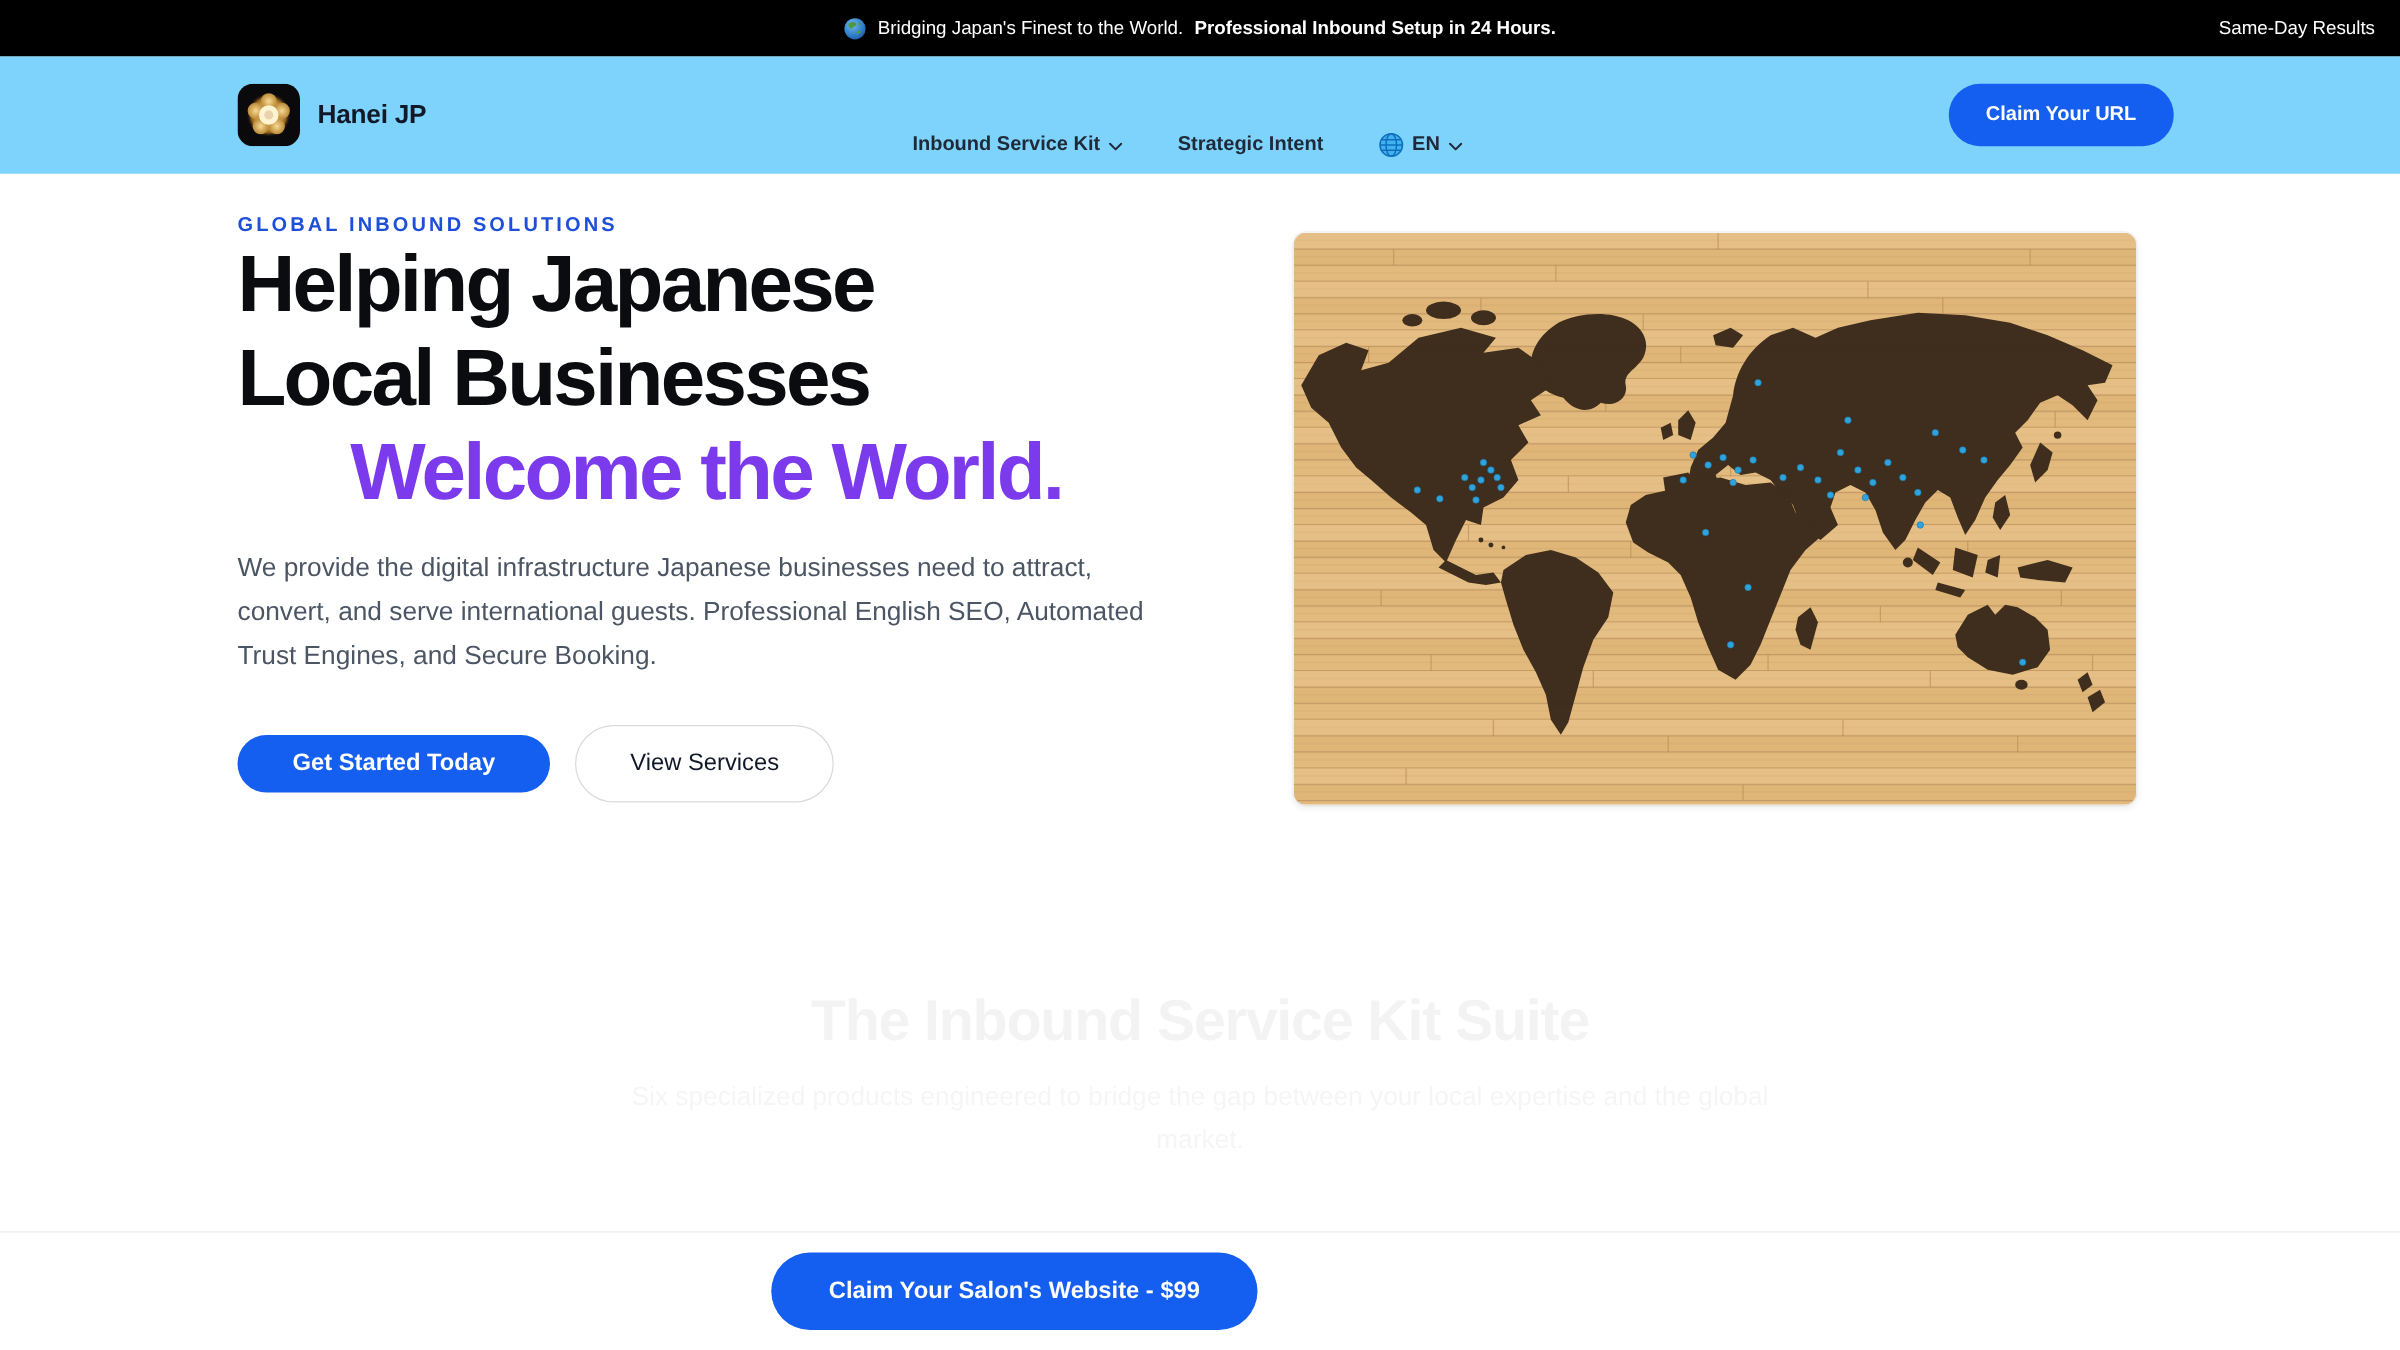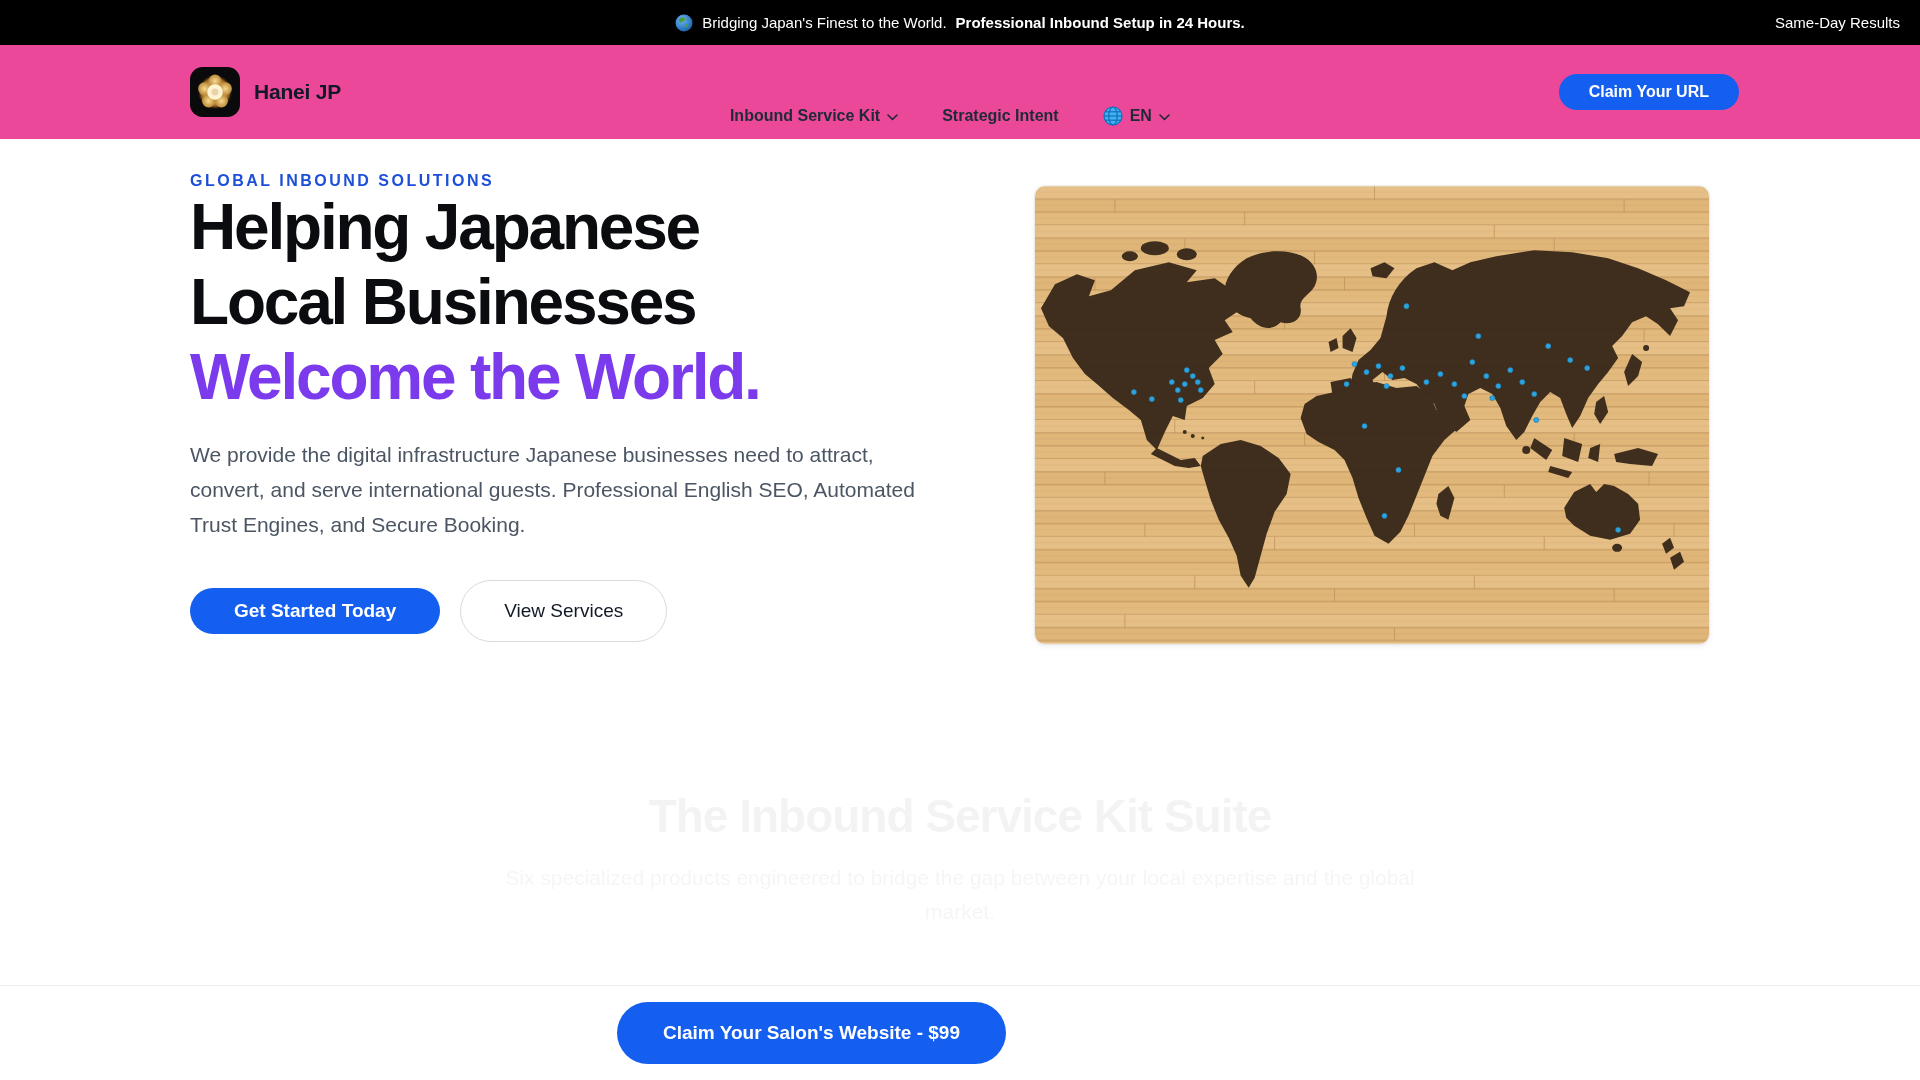--- a/index.html
+++ b/index.html
@@ -15,40 +15,40 @@
   
   .announce{position:relative;height:45px;background:var(--banner-black);
     display:flex;align-items:center;justify-content:center;color:#fff;font-size:15px;}
   .announce-center{display:flex;align-items:center;gap:9px;}
   .announce-regular{font-weight:400;}
   .announce-bold{font-weight:700;}
   .announce-right{position:absolute;right:20px;top:0;height:45px;display:flex;align-items:center;
     font-size:15px;font-weight:400;color:#fff;}
 
   
-  header{height:94px;display:flex;align-items:center;background:#ec4899;
+  header{height:94px;display:flex;align-items:center;background:#7dd3fc;
     padding-left:190px;padding-right:181px;}
   .brand{display:flex;align-items:center;gap:14px;}
   .brand-logo{width:50px;height:50px;display:block;}
   .brand-name{font-size:21px;font-weight:700;color:#111827;letter-spacing:-0.2px;}
   nav{flex:1;display:flex;align-items:center;justify-content:center;gap:44px;}
   .nav-item{display:flex;align-items:center;gap:7px;font-size:16px;font-weight:600;
     color:#1F2937;cursor:pointer;white-space:nowrap;margin-top:48px;}
   .chev{display:block;margin-top:2px;}
   .pill{display:inline-flex;align-items:center;justify-content:center;border:none;cursor:pointer;
     border-radius:999px;font-family:inherit;}
-  .header-cta{height:36px;padding:0 30px;background:var(--accent-blue);color:#fff;
+  .header-cta{height:50px;padding:0 30px;background:var(--accent-blue);color:#fff;
     font-size:16px;font-weight:600;}
 
   
   .hero{display:flex;align-items:flex-start;padding:33px 211px 0 190px;}
   .hero-left{width:750px;flex:none;}
   .eyebrow{font-size:16px;font-weight:700;letter-spacing:2.5px;color:var(--eyebrow-blue);}
   h1{font-size:64px;line-height:1.17;font-weight:800;letter-spacing:-2.2px;color:#0B0C0F;}
-  .h1-purple{color:var(--headline-purple);}
+  .h1-purple{color:var(--headline-purple);text-align:center;}
   .hero-desc{margin-top:22px;font-size:21px;line-height:35px;color:#4B5563;max-width:745px;}
   .hero-ctas{margin-top:38px;display:flex;align-items:center;gap:20px;}
   .primary-cta{height:46px;padding:0 44px;background:var(--accent-blue);color:#fff;
     font-size:19px;font-weight:600;}
   .secondary-cta{height:62px;padding:0 43px;background:#fff;color:#111827;
     font-size:19px;font-weight:500;border:1px solid #D8DBDF;}
   .hero-right{margin-left:auto;margin-top:14px;}
   .map-card{width:674px;height:458px;border-radius:10px;overflow:hidden;
     box-shadow:0 0 0 1px rgba(0,0,0,0.05), 0 2px 6px rgba(0,0,0,0.08);}
 

